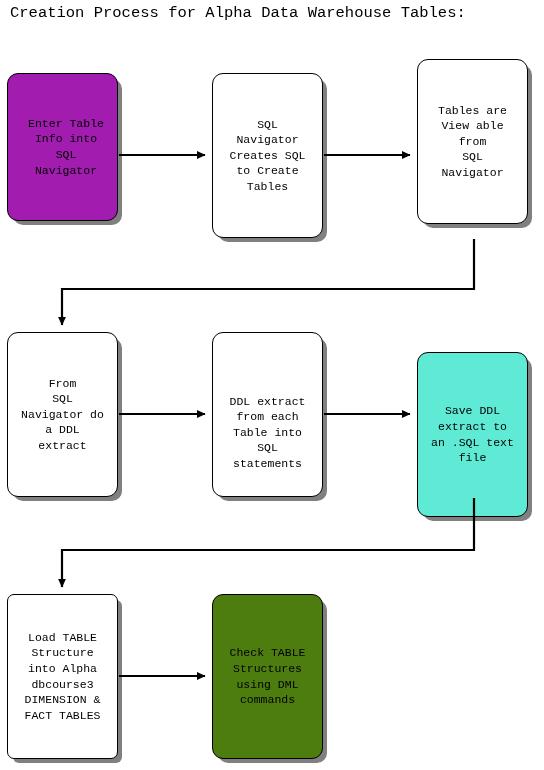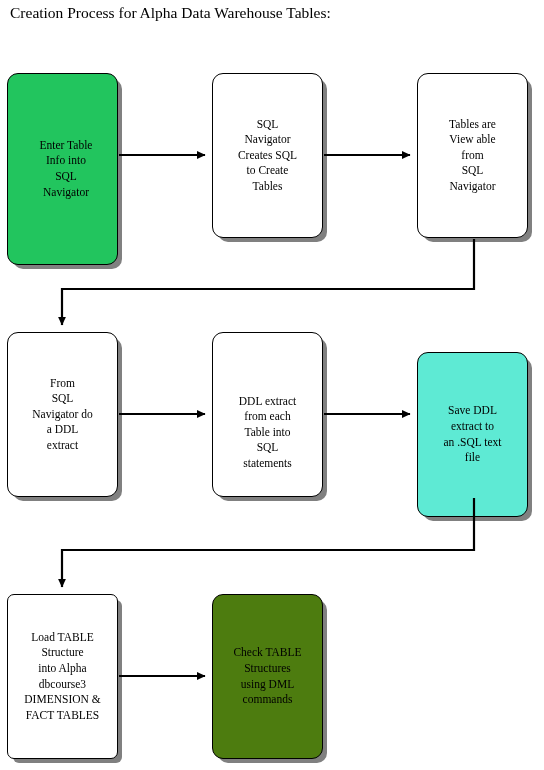--- a/index.html
+++ b/index.html
@@ -6,21 +6,21 @@
     margin: 0;
     padding: 0;
     background: #ffffff;
   }
   #page {
     position: relative;
     width: 544px;
     height: 770px;
     background: #ffffff;
     overflow: hidden;
-    font-family: Liberation Serif, serif;
+    font-family: Liberation Mono, monospace;
   }
   #diagram-title {
     position: absolute;
     left: 10px;
     top: 4px;
     font-size: 15.5px;
     letter-spacing: 0px;
     color: #000000;
     white-space: nowrap;
   }
@@ -72,34 +72,34 @@
         <path d="M 324 155 L 410 155" fill="none" stroke="#000000" stroke-width="2.2" stroke-linecap="butt" stroke-linejoin="miter" marker-end="url(#arrowhead)"></path>
         <path d="M 474 239 L 474 289 L 62 289 L 62 325" fill="none" stroke="#000000" stroke-width="2.2" stroke-linecap="butt" stroke-linejoin="miter" marker-end="url(#arrowhead)"></path>
         <path d="M 119 414 L 205 414" fill="none" stroke="#000000" stroke-width="2.2" stroke-linecap="butt" stroke-linejoin="miter" marker-end="url(#arrowhead)"></path>
         <path d="M 324 414 L 410 414" fill="none" stroke="#000000" stroke-width="2.2" stroke-linecap="butt" stroke-linejoin="miter" marker-end="url(#arrowhead)"></path>
         <path d="M 474 498 L 474 550 L 62 550 L 62 587" fill="none" stroke="#000000" stroke-width="2.2" stroke-linecap="butt" stroke-linejoin="miter" marker-end="url(#arrowhead)"></path>
         <path d="M 119 676 L 205 676" fill="none" stroke="#000000" stroke-width="2.2" stroke-linecap="butt" stroke-linejoin="miter" marker-end="url(#arrowhead)"></path>
       </g>
   </svg>
 
   <div id="node-layer">
-      <div class="node" style="left: 7px; top: 73px; width: 111px; height: 192px; background: #22c55e; border-color: rgb(0, 0, 0); box-shadow: rgb(128, 128, 128) 5px 5px 0px -1px; padding-left: 7px;">
+      <div class="node" style="left: 7px; top: 73px; width: 111px; height: 148px; background: #a21caf; border-color: rgb(0, 0, 0); box-shadow: rgb(128, 128, 128) 5px 5px 0px -1px; padding-left: 7px;">
         <div class="node-label" style="color: rgb(0, 0, 0);">Enter Table
 Info into
 SQL
 Navigator</div>
       </div>
       <div class="node" style="left: 212px; top: 73px; width: 111px; height: 165px; background: rgb(255, 255, 255); border-color: rgb(0, 0, 0); box-shadow: rgb(128, 128, 128) 5px 5px 0px -1px;">
         <div class="node-label" style="color: rgb(0, 0, 0);">SQL
 Navigator
 Creates SQL
 to Create
 Tables</div>
       </div>
-      <div class="node" style="left: 417px; top: 73px; width: 111px; height: 165px; background: rgb(255, 255, 255); border-color: rgb(0, 0, 0); box-shadow: rgb(128, 128, 128) 5px 5px 0px -1px;">
+      <div class="node" style="left: 417px; top: 59px; width: 111px; height: 165px; background: rgb(255, 255, 255); border-color: rgb(0, 0, 0); box-shadow: rgb(128, 128, 128) 5px 5px 0px -1px;">
         <div class="node-label" style="color: rgb(0, 0, 0);">Tables are
 View able
 from
 SQL
 Navigator</div>
       </div>
       <div class="node" style="left: 7px; top: 332px; width: 111px; height: 165px; background: rgb(255, 255, 255); border-color: rgb(0, 0, 0); box-shadow: rgb(128, 128, 128) 5px 5px 0px -1px;">
         <div class="node-label" style="color: rgb(0, 0, 0);">From
 SQL
 Navigator do

